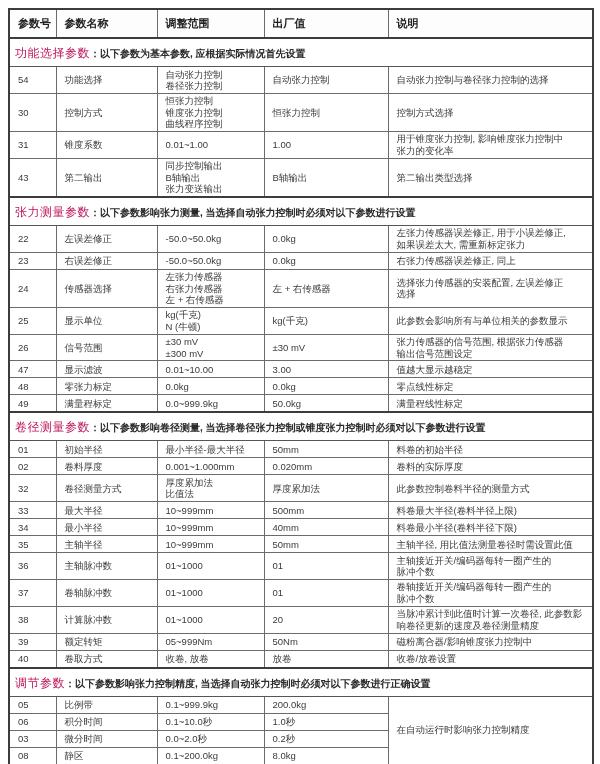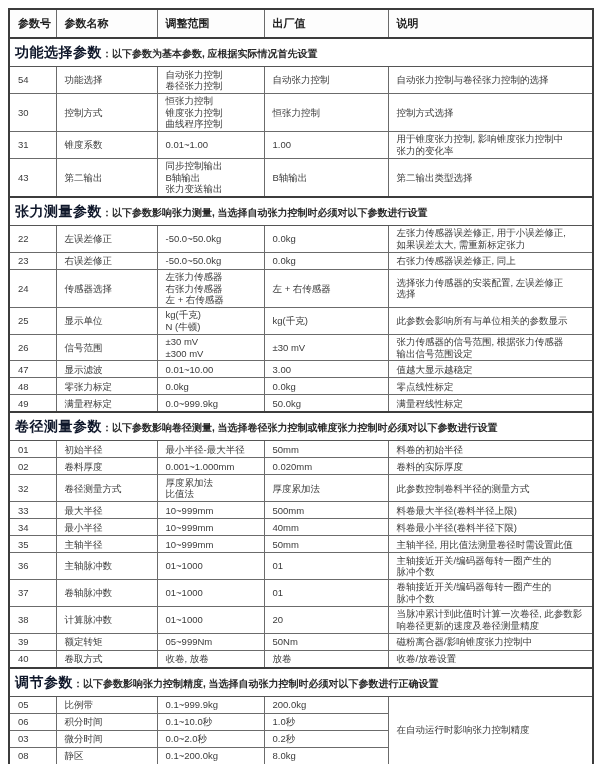--- a/index.html
+++ b/index.html
@@ -40,23 +40,23 @@
     border-bottom: 1px solid #555;
     background: #fdfdfd;
   }
   tr.section-row td {
     border-top: 2px solid #3c3c3c;
     border-bottom: 1px solid #555;
     padding: 4px 4px 4px 5px;
     white-space: nowrap;
   }
   .sec-title {
-    font-size: 14px;
-    font-weight: bold;
-    color: #0f172a;
+    font-size: 12px;
+    font-weight: normal;
+    color: #be185d;
     letter-spacing: 0.5px;
   }
   .sec-sub {
     font-size: 10px;
     font-weight: bold;
     color: #2a2a2a;
   }
   tr.param-row td {
     font-size: 9.5px;
     line-height: 1.2;

